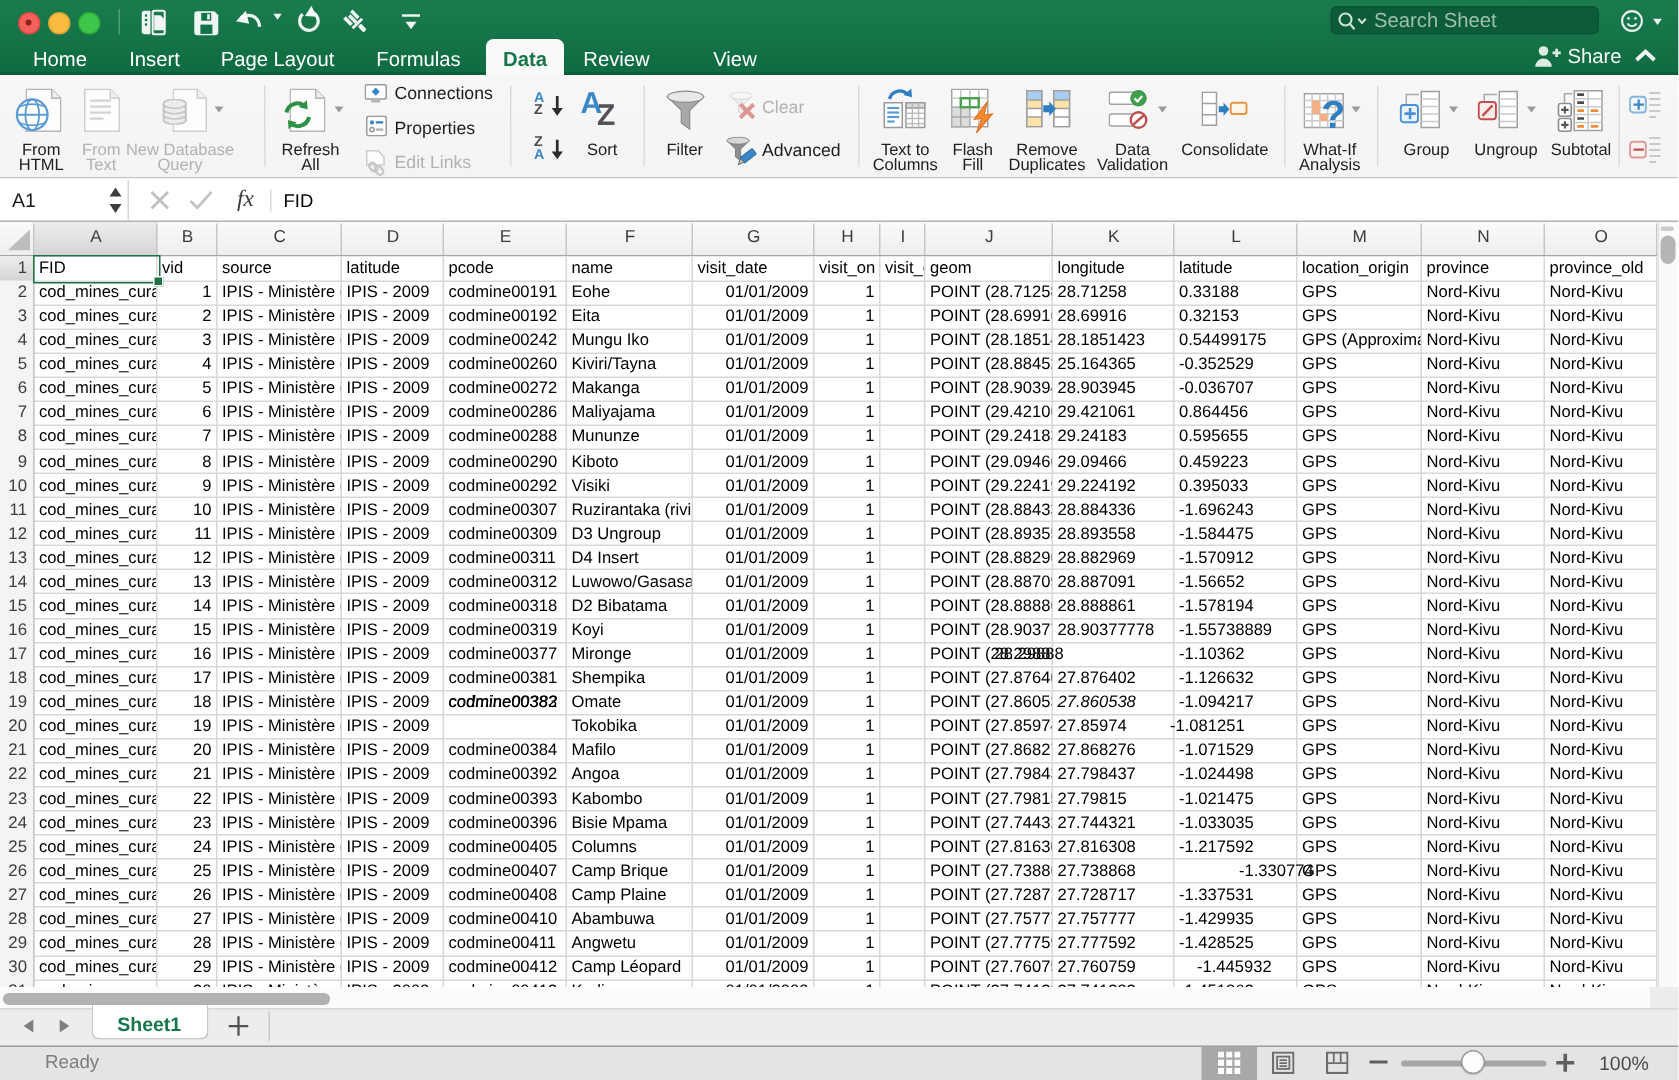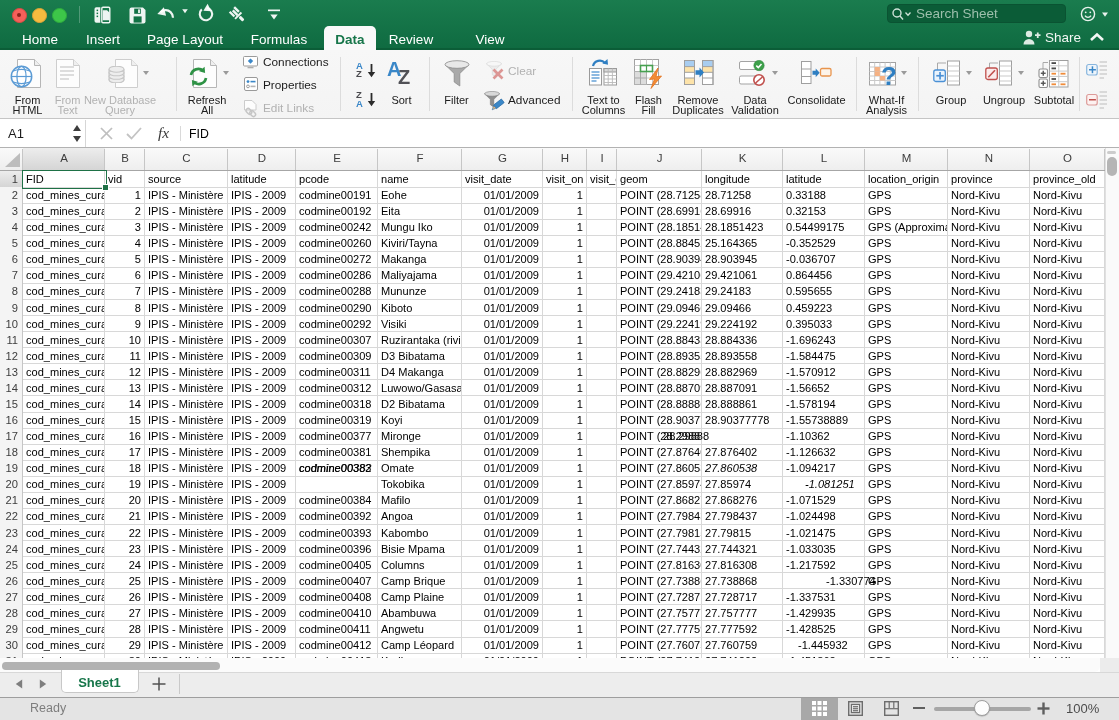--- a/index.html
+++ b/index.html
@@ -660,36 +660,36 @@
       <div class="cell" style="left:783px;top:161.20px;width:81px;height:16.07px;line-height:16.07px;color:#000;padding-left:3px;box-sizing:border-box;">-1.696243</div>
       <div class="cell" style="left:865px;top:161.20px;width:82px;height:16.07px;line-height:16.07px;color:#000;padding-left:3px;box-sizing:border-box;">GPS</div>
       <div class="cell" style="left:948px;top:161.20px;width:81px;height:16.07px;line-height:16.07px;color:#000;padding-left:3px;box-sizing:border-box;">Nord-Kivu</div>
       <div class="cell" style="left:1030px;top:161.20px;width:74px;height:16.07px;line-height:16.07px;color:#000;padding-left:3px;box-sizing:border-box;">Nord-Kivu</div>
       <div class="abs" style="left:0;top:177.27px;width:22px;height:16.07px;line-height:16.07px;text-align:right;padding-right:4px;box-sizing:border-box;font-size:11.2px;color:#3d3d3d;">12</div>
       <div class="cell" style="left:23px;top:177.27px;width:81px;height:16.07px;line-height:16.07px;color:#000;padding-left:3px;box-sizing:border-box;">cod_mines_curated_all</div>
       <div class="cell" style="left:105px;top:177.27px;width:39px;height:16.07px;line-height:16.07px;color:#000;text-align:right;padding-right:3px;box-sizing:border-box;">11</div>
       <div class="cell" style="left:145px;top:177.27px;width:82px;height:16.07px;line-height:16.07px;color:#000;padding-left:3px;box-sizing:border-box;">IPIS - Ministère des Mines</div>
       <div class="cell" style="left:228px;top:177.27px;width:67px;height:16.07px;line-height:16.07px;color:#000;padding-left:3px;box-sizing:border-box;">IPIS - 2009</div>
       <div class="cell" style="left:296px;top:177.27px;width:81px;height:16.07px;line-height:16.07px;color:#000;padding-left:3px;box-sizing:border-box;">codmine00309</div>
-      <div class="cell" style="left:378px;top:177.27px;width:83px;height:16.07px;line-height:16.07px;color:#000;padding-left:3px;box-sizing:border-box;">D3 Bibatama</div>
+      <div class="cell" style="left:378px;top:177.27px;width:83px;height:16.07px;line-height:16.07px;color:#000;padding-left:3px;box-sizing:border-box;">D3 Ungroup</div>
       <div class="cell" style="left:462px;top:177.27px;width:80px;height:16.07px;line-height:16.07px;color:#000;text-align:right;padding-right:3px;box-sizing:border-box;">01/01/2009</div>
       <div class="cell" style="left:543px;top:177.27px;width:43px;height:16.07px;line-height:16.07px;color:#000;text-align:right;padding-right:3px;box-sizing:border-box;">1</div>
       <div class="cell" style="left:617px;top:177.27px;width:84px;height:16.07px;line-height:16.07px;color:#000;padding-left:3px;box-sizing:border-box;">POINT (28.893558 -1.584475</div>
       <div class="cell" style="left:702px;top:177.27px;width:80px;height:16.07px;line-height:16.07px;color:#000;padding-left:3px;box-sizing:border-box;">28.893558</div>
       <div class="cell" style="left:783px;top:177.27px;width:81px;height:16.07px;line-height:16.07px;color:#000;padding-left:3px;box-sizing:border-box;">-1.584475</div>
       <div class="cell" style="left:865px;top:177.27px;width:82px;height:16.07px;line-height:16.07px;color:#000;padding-left:3px;box-sizing:border-box;">GPS</div>
       <div class="cell" style="left:948px;top:177.27px;width:81px;height:16.07px;line-height:16.07px;color:#000;padding-left:3px;box-sizing:border-box;">Nord-Kivu</div>
       <div class="cell" style="left:1030px;top:177.27px;width:74px;height:16.07px;line-height:16.07px;color:#000;padding-left:3px;box-sizing:border-box;">Nord-Kivu</div>
       <div class="abs" style="left:0;top:193.34px;width:22px;height:16.07px;line-height:16.07px;text-align:right;padding-right:4px;box-sizing:border-box;font-size:11.2px;color:#3d3d3d;">13</div>
       <div class="cell" style="left:23px;top:193.34px;width:81px;height:16.07px;line-height:16.07px;color:#000;padding-left:3px;box-sizing:border-box;">cod_mines_curated_all</div>
       <div class="cell" style="left:105px;top:193.34px;width:39px;height:16.07px;line-height:16.07px;color:#000;text-align:right;padding-right:3px;box-sizing:border-box;">12</div>
       <div class="cell" style="left:145px;top:193.34px;width:82px;height:16.07px;line-height:16.07px;color:#000;padding-left:3px;box-sizing:border-box;">IPIS - Ministère des Mines</div>
       <div class="cell" style="left:228px;top:193.34px;width:67px;height:16.07px;line-height:16.07px;color:#000;padding-left:3px;box-sizing:border-box;">IPIS - 2009</div>
       <div class="cell" style="left:296px;top:193.34px;width:81px;height:16.07px;line-height:16.07px;color:#000;padding-left:3px;box-sizing:border-box;">codmine00311</div>
-      <div class="cell" style="left:378px;top:193.34px;width:83px;height:16.07px;line-height:16.07px;color:#000;padding-left:3px;box-sizing:border-box;">D4 Makanga</div>
+      <div class="cell" style="left:378px;top:193.34px;width:83px;height:16.07px;line-height:16.07px;color:#000;padding-left:3px;box-sizing:border-box;">D4 Insert</div>
       <div class="cell" style="left:462px;top:193.34px;width:80px;height:16.07px;line-height:16.07px;color:#000;text-align:right;padding-right:3px;box-sizing:border-box;">01/01/2009</div>
       <div class="cell" style="left:543px;top:193.34px;width:43px;height:16.07px;line-height:16.07px;color:#000;text-align:right;padding-right:3px;box-sizing:border-box;">1</div>
       <div class="cell" style="left:617px;top:193.34px;width:84px;height:16.07px;line-height:16.07px;color:#000;padding-left:3px;box-sizing:border-box;">POINT (28.882969 -1.570912</div>
       <div class="cell" style="left:702px;top:193.34px;width:80px;height:16.07px;line-height:16.07px;color:#000;padding-left:3px;box-sizing:border-box;">28.882969</div>
       <div class="cell" style="left:783px;top:193.34px;width:81px;height:16.07px;line-height:16.07px;color:#000;padding-left:3px;box-sizing:border-box;">-1.570912</div>
       <div class="cell" style="left:865px;top:193.34px;width:82px;height:16.07px;line-height:16.07px;color:#000;padding-left:3px;box-sizing:border-box;">GPS</div>
       <div class="cell" style="left:948px;top:193.34px;width:81px;height:16.07px;line-height:16.07px;color:#000;padding-left:3px;box-sizing:border-box;">Nord-Kivu</div>
       <div class="cell" style="left:1030px;top:193.34px;width:74px;height:16.07px;line-height:16.07px;color:#000;padding-left:3px;box-sizing:border-box;">Nord-Kivu</div>
       <div class="abs" style="left:0;top:209.41px;width:22px;height:16.07px;line-height:16.07px;text-align:right;padding-right:4px;box-sizing:border-box;font-size:11.2px;color:#3d3d3d;">14</div>
       <div class="cell" style="left:23px;top:209.41px;width:81px;height:16.07px;line-height:16.07px;color:#000;padding-left:3px;box-sizing:border-box;">cod_mines_curated_all</div>
@@ -785,21 +785,21 @@
       <div class="cell" style="left:23px;top:305.83px;width:81px;height:16.07px;line-height:16.07px;color:#000;padding-left:3px;box-sizing:border-box;">cod_mines_curated_all</div>
       <div class="cell" style="left:105px;top:305.83px;width:39px;height:16.07px;line-height:16.07px;color:#000;text-align:right;padding-right:3px;box-sizing:border-box;">19</div>
       <div class="cell" style="left:145px;top:305.83px;width:82px;height:16.07px;line-height:16.07px;color:#000;padding-left:3px;box-sizing:border-box;">IPIS - Ministère des Mines</div>
       <div class="cell" style="left:228px;top:305.83px;width:67px;height:16.07px;line-height:16.07px;color:#000;padding-left:3px;box-sizing:border-box;">IPIS - 2009</div>
       <div class="cell" style="left:296px;top:289px;width:81px;height:16.07px;line-height:16.07px;color:#000;padding-left:3px;box-sizing:border-box;font-style:italic;">codmine00383</div>
       <div class="cell" style="left:378px;top:305.83px;width:83px;height:16.07px;line-height:16.07px;color:#000;padding-left:3px;box-sizing:border-box;">Tokobika</div>
       <div class="cell" style="left:462px;top:305.83px;width:80px;height:16.07px;line-height:16.07px;color:#000;text-align:right;padding-right:3px;box-sizing:border-box;">01/01/2009</div>
       <div class="cell" style="left:543px;top:305.83px;width:43px;height:16.07px;line-height:16.07px;color:#000;text-align:right;padding-right:3px;box-sizing:border-box;">1</div>
       <div class="cell" style="left:617px;top:305.83px;width:84px;height:16.07px;line-height:16.07px;color:#000;padding-left:3px;box-sizing:border-box;">POINT (27.85974 -1.081251</div>
       <div class="cell" style="left:702px;top:305.83px;width:80px;height:16.07px;line-height:16.07px;color:#000;padding-left:3px;box-sizing:border-box;">27.85974</div>
-      <div class="cell" style="left:802px;top:305.83px;width:81px;height:16.07px;line-height:16.07px;color:#000;padding-left:3px;box-sizing:border-box;font-style:italic;">-1.081251</div>
+      <div class="cell" style="left:777px;top:305.83px;width:81px;height:16.07px;line-height:16.07px;color:#000;padding-left:3px;box-sizing:border-box;">-1.081251</div>
       <div class="cell" style="left:865px;top:305.83px;width:82px;height:16.07px;line-height:16.07px;color:#000;padding-left:3px;box-sizing:border-box;">GPS</div>
       <div class="cell" style="left:948px;top:305.83px;width:81px;height:16.07px;line-height:16.07px;color:#000;padding-left:3px;box-sizing:border-box;">Nord-Kivu</div>
       <div class="cell" style="left:1030px;top:305.83px;width:74px;height:16.07px;line-height:16.07px;color:#000;padding-left:3px;box-sizing:border-box;">Nord-Kivu</div>
       <div class="abs" style="left:0;top:321.90px;width:22px;height:16.07px;line-height:16.07px;text-align:right;padding-right:4px;box-sizing:border-box;font-size:11.2px;color:#3d3d3d;">21</div>
       <div class="cell" style="left:23px;top:321.90px;width:81px;height:16.07px;line-height:16.07px;color:#000;padding-left:3px;box-sizing:border-box;">cod_mines_curated_all</div>
       <div class="cell" style="left:105px;top:321.90px;width:39px;height:16.07px;line-height:16.07px;color:#000;text-align:right;padding-right:3px;box-sizing:border-box;">20</div>
       <div class="cell" style="left:145px;top:321.90px;width:82px;height:16.07px;line-height:16.07px;color:#000;padding-left:3px;box-sizing:border-box;">IPIS - Ministère des Mines</div>
       <div class="cell" style="left:228px;top:321.90px;width:67px;height:16.07px;line-height:16.07px;color:#000;padding-left:3px;box-sizing:border-box;">IPIS - 2009</div>
       <div class="cell" style="left:296px;top:321.90px;width:81px;height:16.07px;line-height:16.07px;color:#000;padding-left:3px;box-sizing:border-box;">codmine00384</div>
       <div class="cell" style="left:378px;top:321.90px;width:83px;height:16.07px;line-height:16.07px;color:#000;padding-left:3px;box-sizing:border-box;">Mafilo</div>

